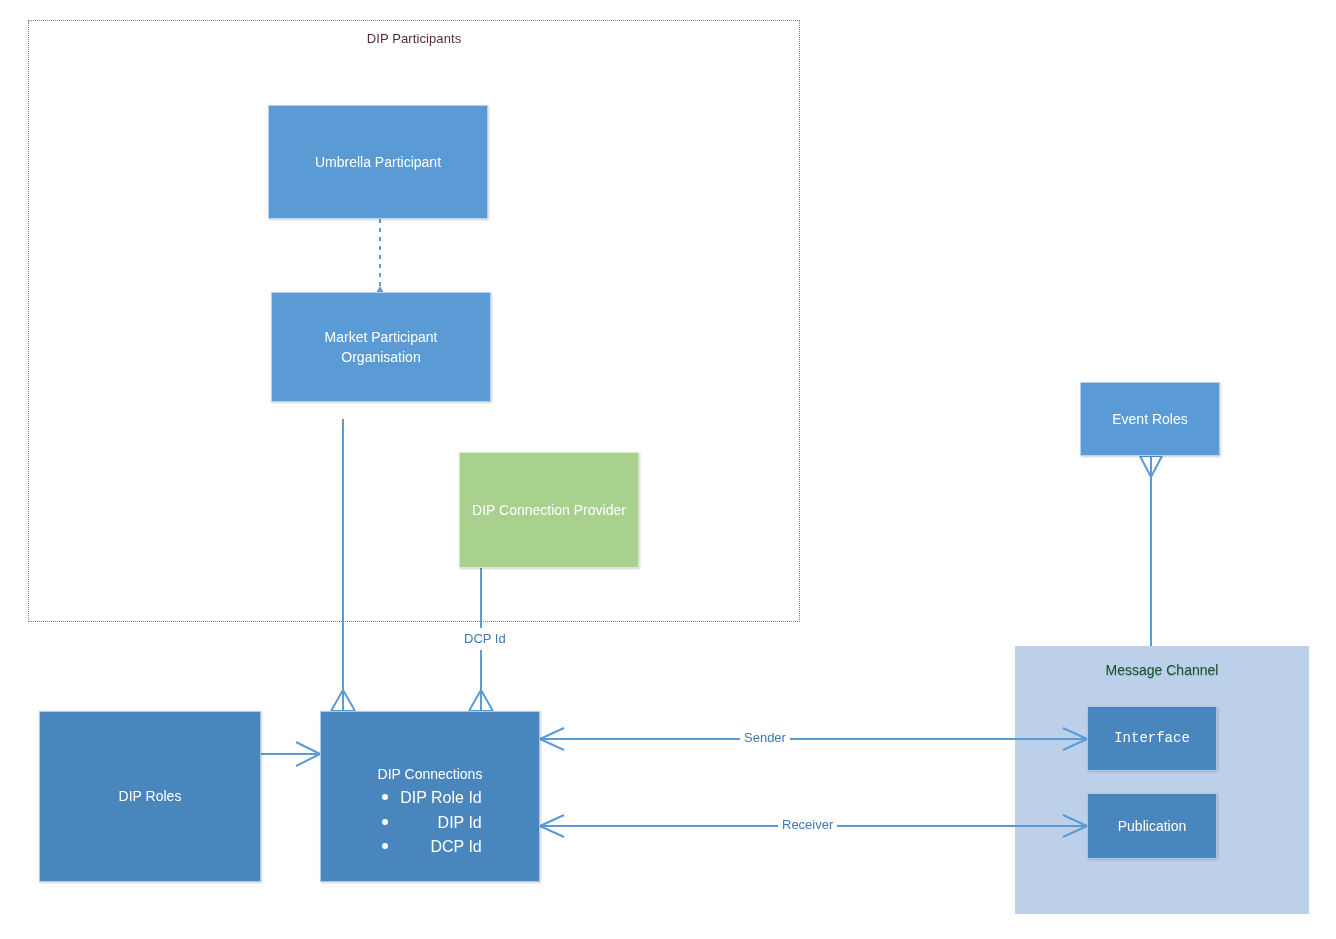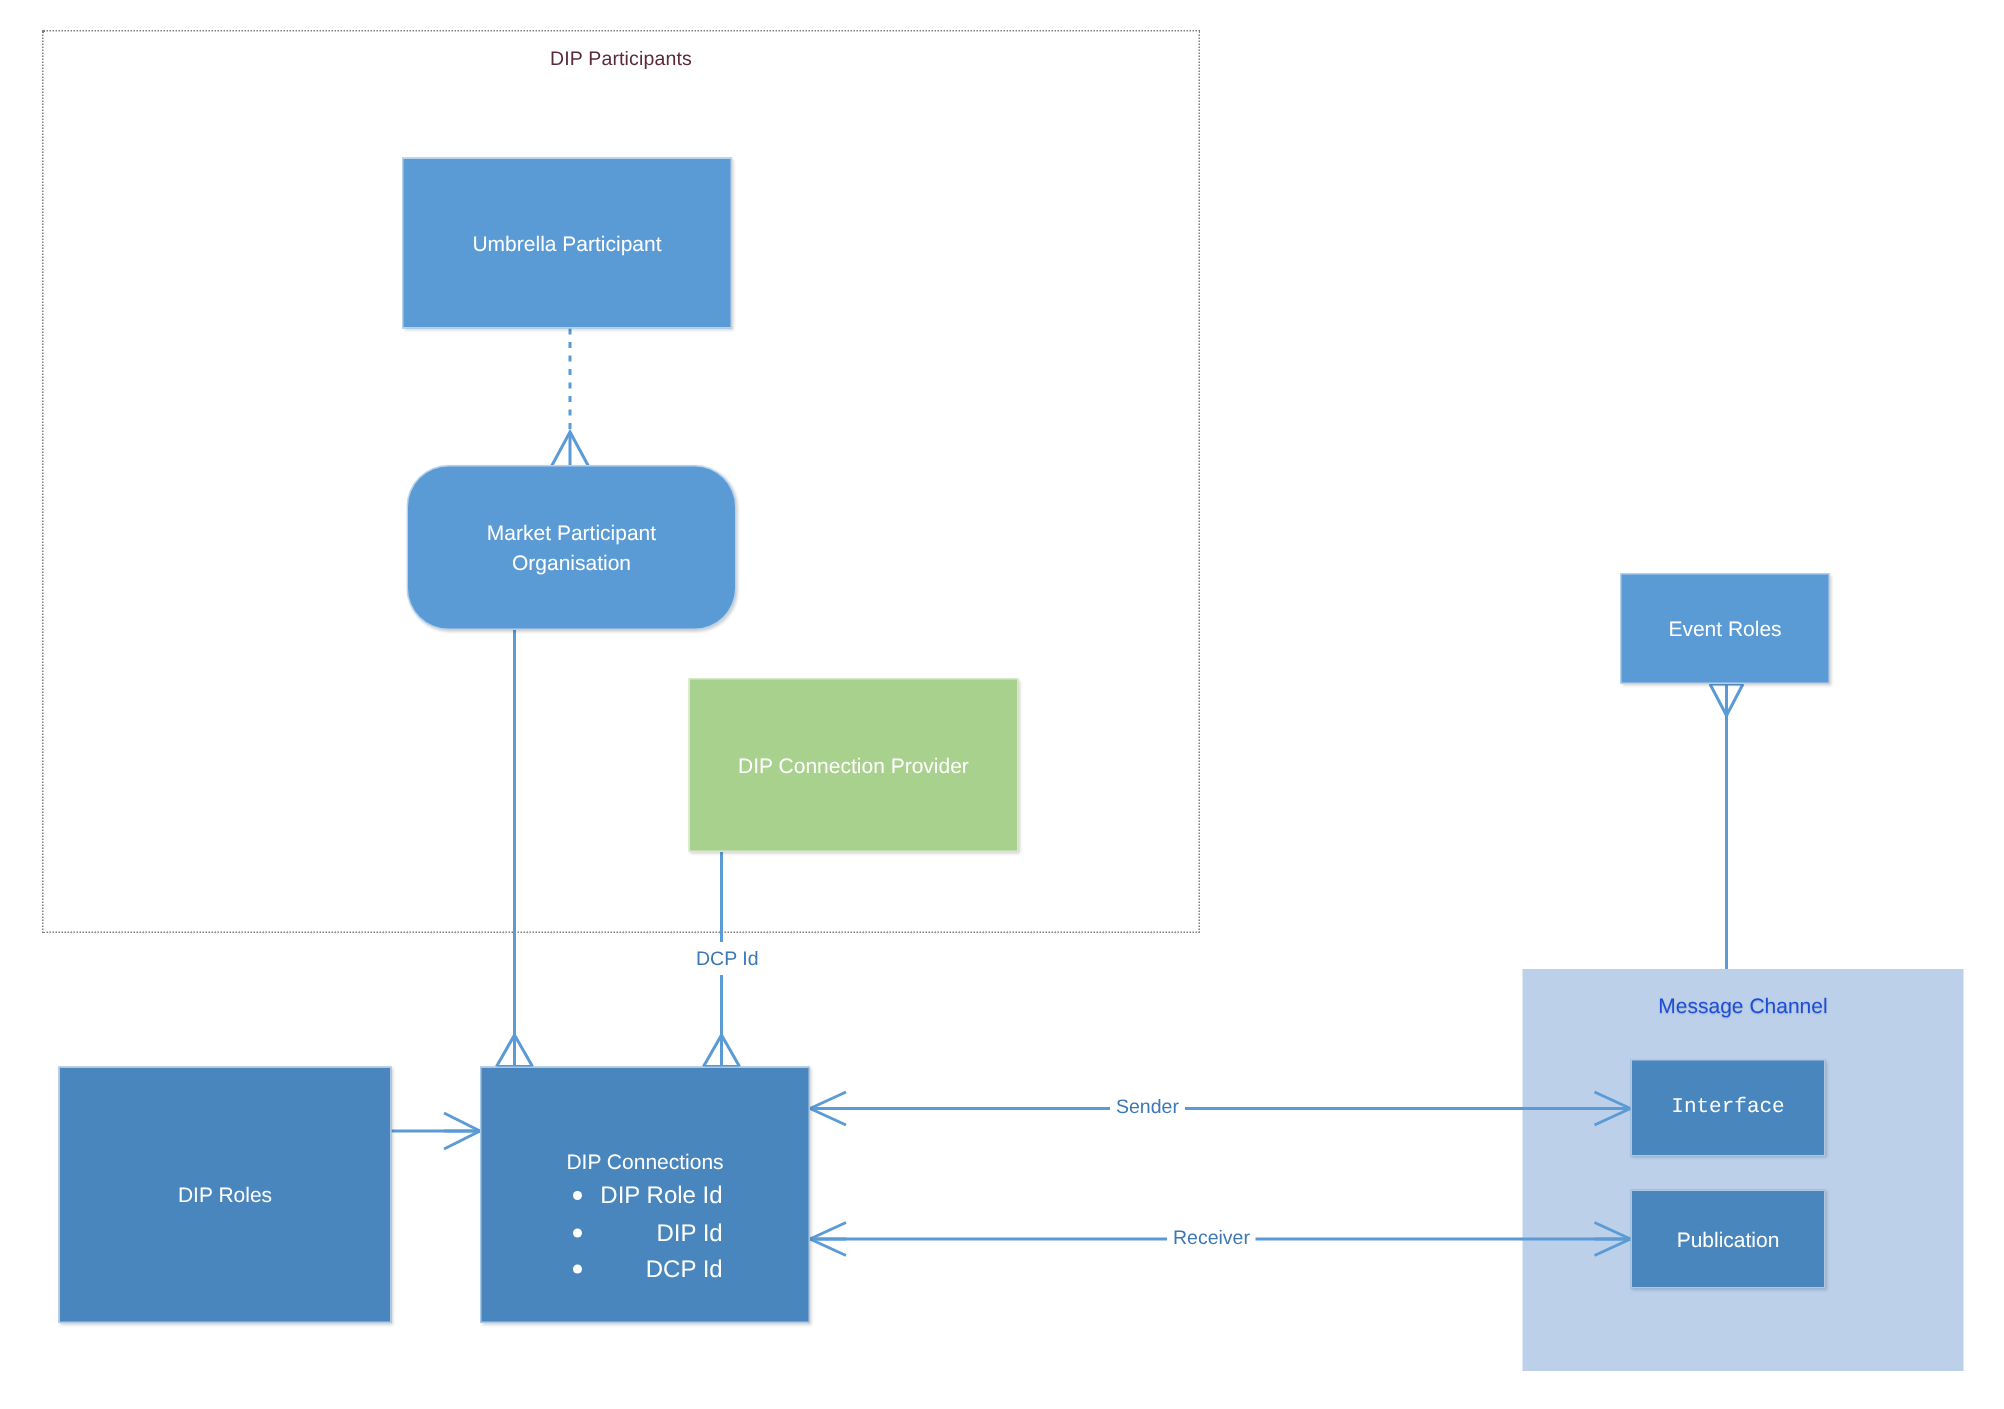--- a/index.html
+++ b/index.html
@@ -40,21 +40,21 @@
     background: #bdd0e9;
     box-sizing: border-box;
   }
   .group-fill > .group-title-light {
     position: absolute;
     top: 16px;
     left: 0;
     width: 100%;
     text-align: center;
     font-size: 14px;
-    color: #1d4ed8;
+    color: #14532d;
     text-shadow: 0 1px 1px rgba(90,110,140,.35);
   }
   
   .box {
     position: absolute;
     box-sizing: border-box;
     display: flex;
     flex-direction: column;
     align-items: center;
     justify-content: center;
@@ -176,26 +176,26 @@
       <path d="M1151 477 L1162 456"></path>
       <path d="M1151 477 L1151 456"></path>
       <line x1="1140" y1="456" x2="1162" y2="456"></line>
     </g>
   </svg>
 
   <div class="box blue" style="left:268px; top:105px; width:220px; height:114px;">
     <span class="box-title">Umbrella Participant</span>
   </div>
 
-  <div class="box blue" style="left:271px; top:310px; width:220px; height:110px;border-radius:28px;">
+  <div class="box blue" style="left:271px; top:292px; width:220px; height:110px;">
     <span class="box-title">Market Participant</span>
     <span class="box-title">Organisation</span>
   </div>
 
-  <div class="box green" style="left:459px; top:452px; width:220px; height:116px;">
+  <div class="box green" style="left:459px; top:452px; width:180px; height:116px;">
     <span class="box-title">DIP Connection Provider</span>
   </div>
 
   <div class="box dkblue" style="left:39px; top:711px; width:222px; height:171px;">
     <span class="box-title">DIP Roles</span>
   </div>
 
   <div class="box dkblue withlist" style="left:320px; top:711px; width:220px; height:171px;">
     <span class="box-title">DIP Connections</span>
     <ul class="attrs">

